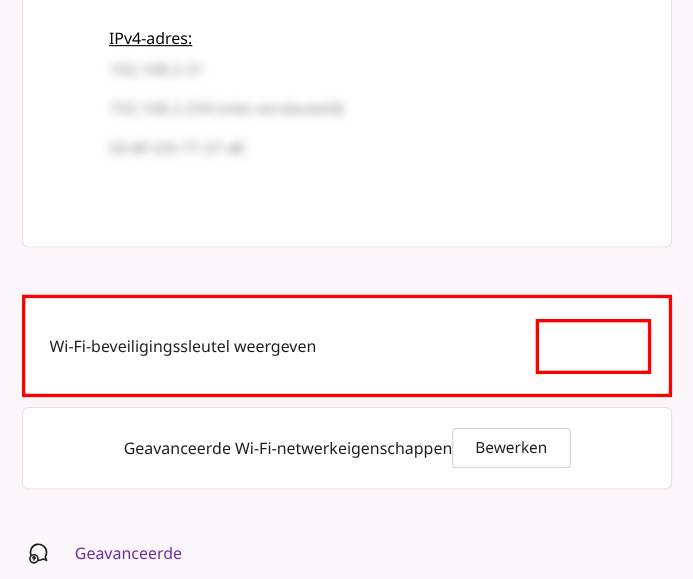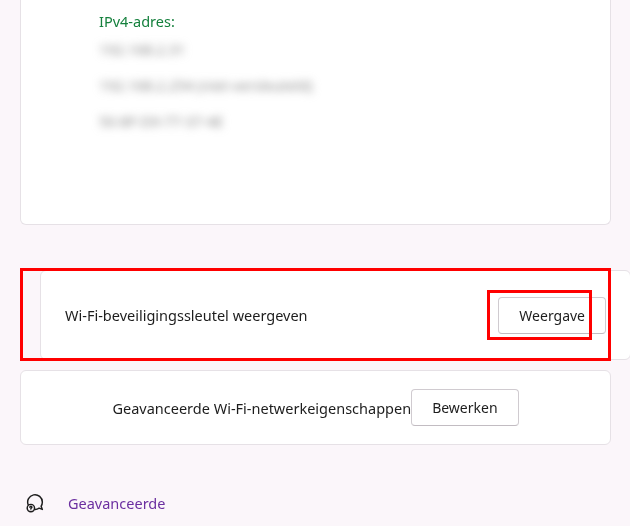--- a/index.html
+++ b/index.html
@@ -28,23 +28,24 @@
     border-top-left-radius: 0;
     border-top-right-radius: 0;
     padding-top: 6px;
   }
   .info-row {
     padding-left: 78px;
     font-size: 14.5px;
     line-height: 1.25;
   }
   .info-label {
-    margin-top: 6px;
+    margin-top: 20px;
     margin-bottom: 10px;
-    color: #15803d;
+    color: #000000;
+    text-decoration: underline;
   }
   .info-value {
     color: #8a8a8a;
     filter: blur(4px);
     user-select: none;
     margin-bottom: 18px;
   }
   .setting-card {
     position: absolute;
     left: 20px;
@@ -65,21 +66,20 @@
     background: #ffffff;
     border: 1px solid #d0cbd0;
     border-bottom-color: #c2bcc2;
     border-radius: 4px;
     padding: 8px 20px;
     cursor: pointer;
   }
   #card-wifi-key {
     top: 270px;
     height: 90px;
-    margin-left: 20px;
   }
   #card-advanced {
     top: 370px;
     height: 75px;
     justify-content: center;
   }
   
   .anno-outer {
     position: absolute;
     left: 20px;
@@ -127,21 +127,20 @@
   <div class="info-row info-label">IPv4-adres:</div>
   <div class="info-row info-value">192.168.2.31</div>
 
   <div class="info-row info-value">192.168.2.254 (niet-versleuteld)</div>
 
   <div class="info-row info-value">50-8F-D9-77-37-4E</div>
 </div>
 
 <div id="card-wifi-key" class="card setting-card">
   <span class="setting-label">Wi-Fi-beveiligingssleutel weergeven</span>
-  <button class="btn">Weergave</button>
 </div>
 
 <div id="card-advanced" class="card setting-card">
   <span class="setting-label">Geavanceerde Wi-Fi-netwerkeigenschappen</span>
   <button class="btn">Bewerken</button>
 </div>
 
 <div class="anno-outer"></div>
 <div class="anno-inner"></div>
 

